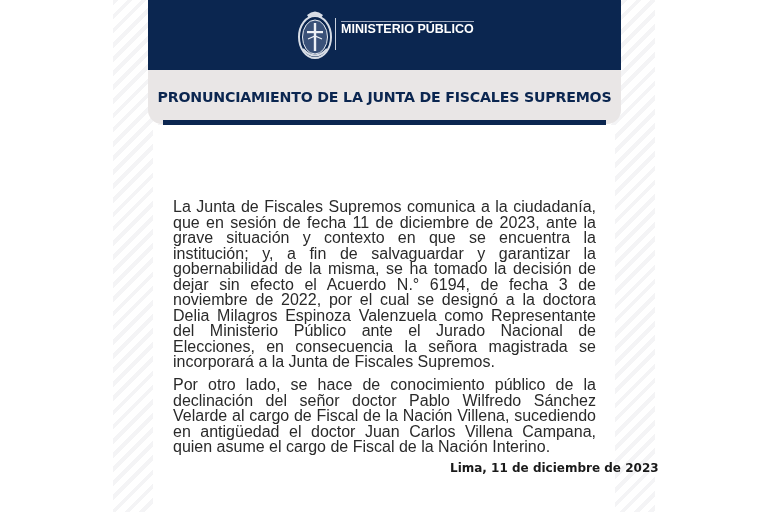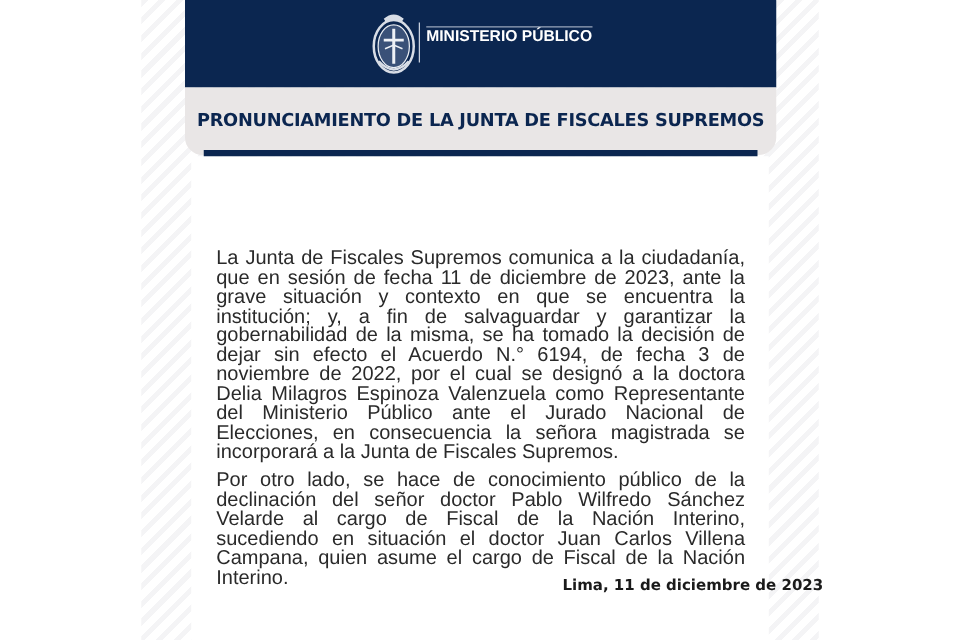--- a/index.html
+++ b/index.html
@@ -95,16 +95,16 @@
   </div>
 </div>
 
 <div class="title-band">
   <div class="title">PRONUNCIAMIENTO DE LA JUNTA DE FISCALES SUPREMOS</div>
 </div>
 <div class="title-bar"></div>
 
 <div class="body-text">
   <p>La Junta de Fiscales Supremos comunica a la ciudadanía, que en sesión de fecha 11 de diciembre de 2023, ante la grave situación y contexto en que se encuentra la institución; y, a fin de salvaguardar y garantizar la gobernabilidad de la misma, se ha tomado la decisión de dejar sin efecto el Acuerdo N.° 6194, de fecha 3 de noviembre de 2022, por el cual se designó a la doctora Delia Milagros Espinoza Valenzuela como Representante del Ministerio Público ante el Jurado Nacional de Elecciones, en consecuencia la señora magistrada se incorporará a la Junta de Fiscales Supremos.</p>
-  <p>Por otro lado, se hace de conocimiento público de la declinación del señor doctor Pablo Wilfredo Sánchez Velarde al cargo de Fiscal de la Nación Interino, sucediendo en situación el doctor Juan Carlos Villena Campana, quien asume el cargo de Fiscal de la Nación Interino.</p>
+  <p>Por otro lado, se hace de conocimiento público de la declinación del señor doctor Pablo Wilfredo Sánchez Velarde al cargo de Fiscal de la Nación Villena, sucediendo en antigüedad el doctor Juan Carlos Villena Campana, quien asume el cargo de Fiscal de la Nación Interino.</p>
 </div>
 
 <div class="signoff">Lima, 11 de diciembre de 2023</div>
 
 </body></html>

